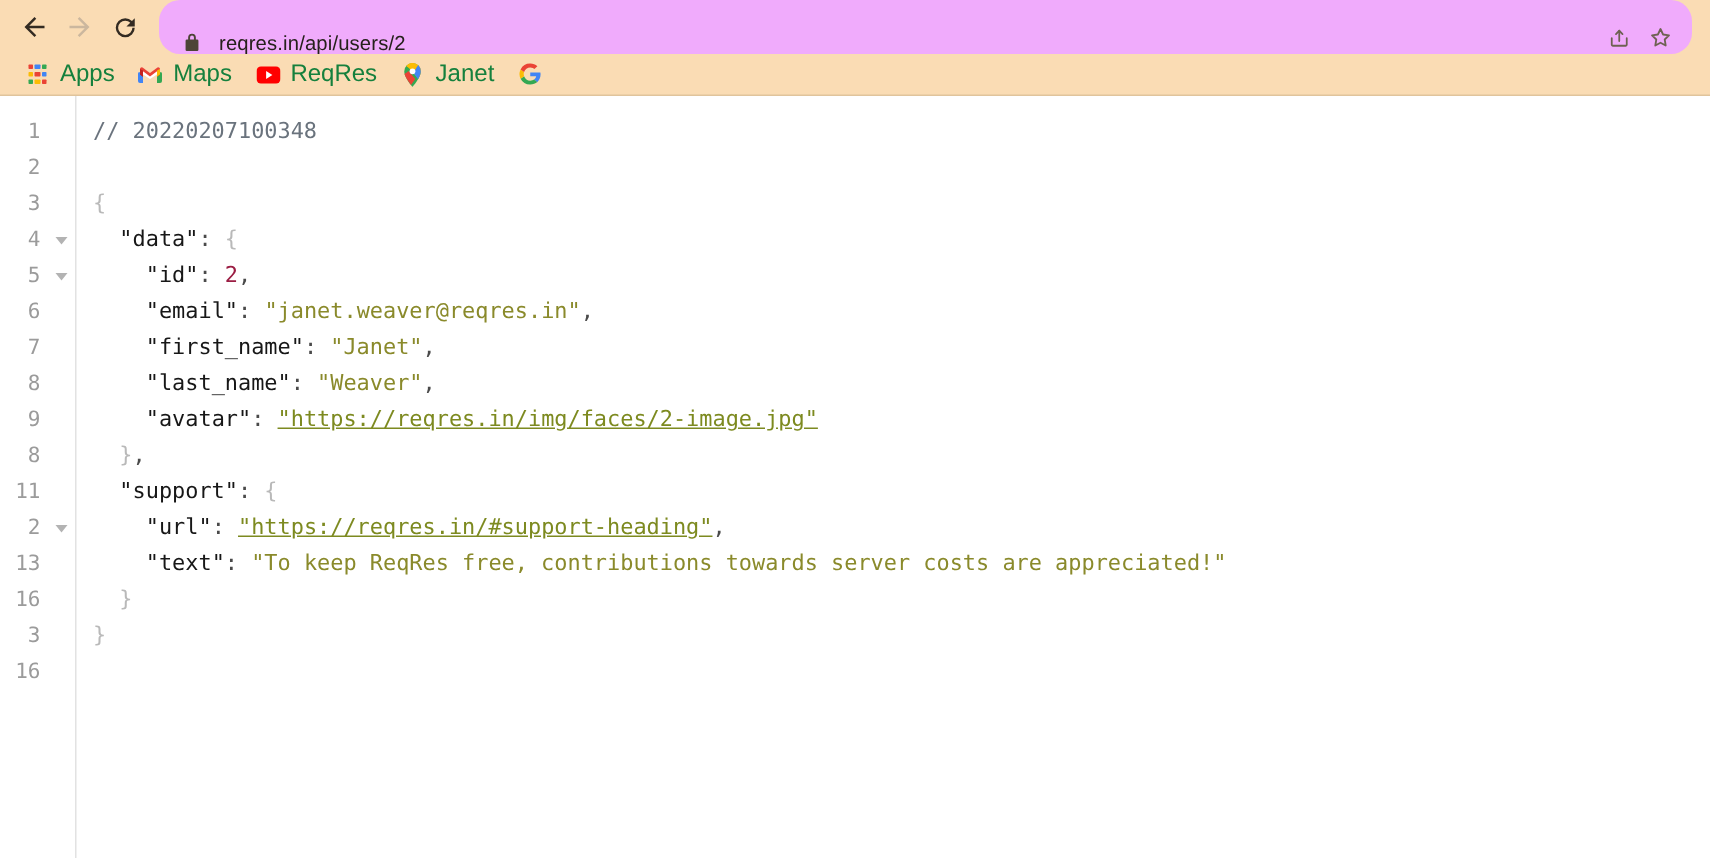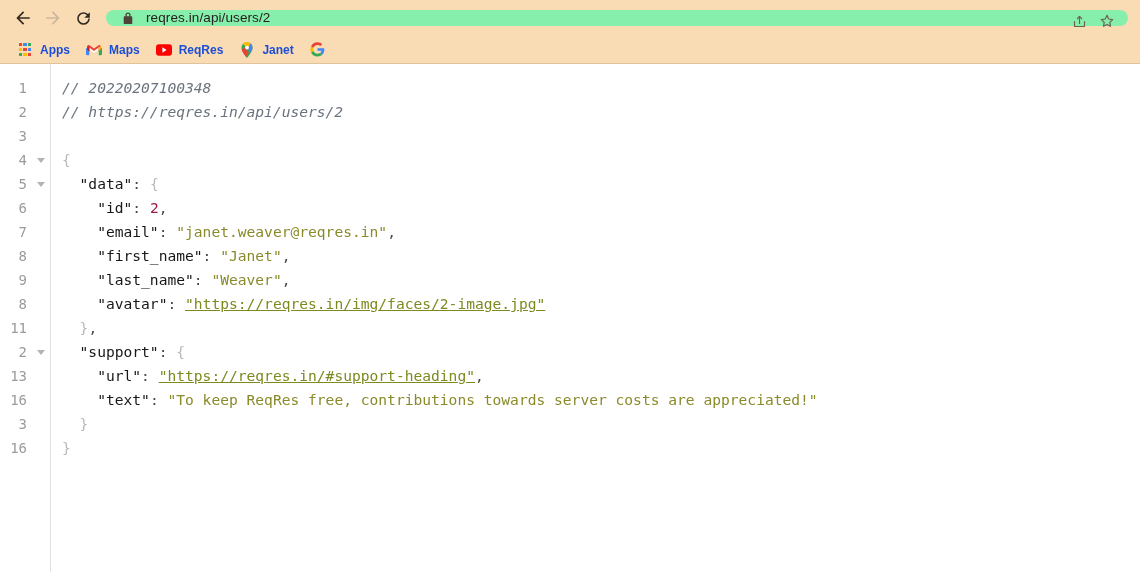--- a/index.html
+++ b/index.html
@@ -35,27 +35,27 @@
     align-items: center;
     justify-content: center;
     border-radius: 50%;
     flex: 0 0 auto;
     cursor: pointer;
   }
   .nav-btn svg { display: block; }
 
   .omnibox {
     flex: 1 1 auto;
-    height: 16px;
+    height: 36px;
     margin-left: 8px;
     margin-right: 4px;
-    background: #86efac;
+    background: #f0abfc;
     border-radius: 14px;
     display: flex;
-    align-items: flex-start;
+    align-items: flex-end;
     padding: 0 6px 0 14px;
     position: relative;
     cursor: text;
   }
   .lock-icon {
     width: 16px;
     height: 16px;
     flex: 0 0 auto;
     display: flex;
     align-items: center;
@@ -97,24 +97,23 @@
   .bookmark {
     display: flex;
     align-items: center;
     height: 22px;
     padding: 0 7px;
     border-radius: 4px;
     cursor: pointer;
     gap: 7px;
   }
   .bookmark-label {
-    font-size: 12px;
-    color: #1d4ed8;
+    font-size: 16px;
+    color: #15803d;
     white-space: nowrap;
-    font-weight: bold;
   }
   .bm-icon {
     width: 16px;
     height: 16px;
     flex: 0 0 auto;
     display: flex;
     align-items: center;
     justify-content: center;
   }
 
@@ -186,21 +185,21 @@
     padding-top: 12px;
     padding-left: 11px;
     overflow: hidden;
   }
   .code-line {
     height: 24px;
     white-space: pre;
     color: #1a1a1a;
   }
 
-  .tok-comment { color: #6a737d; font-style: italic; }
+  .tok-comment { color: #6a737d; }
   .tok-key     { color: #171717; }
   .tok-punct   { color: #4a4a4a; }
   .tok-brace   { color: #b9b9b9; }
   .tok-str     { color: #8a8a2b; }
   .tok-num     { color: #9b1d43; }
   .tok-link    { color: #7d8a20; text-decoration: underline; cursor: pointer; }
 </style>
 </head>
 <body>
 
@@ -391,21 +390,20 @@
         <span class="lineno">3</span>
         <span class="fold empty"></span>
       </div>
       <div class="gutter-line">
         <span class="lineno">16</span>
         <span class="fold empty"></span>
       </div>
     </div>
   <div class="code-area" id="code-area">
       <div class="code-line"><span class="tok-comment">// 20220207100348</span></div>
-      <div class="code-line"><span class="tok-comment">// https://reqres.in/api/users/2</span></div>
       <div class="code-line">&nbsp;</div>
       <div class="code-line"><span class="tok-brace">{</span></div>
       <div class="code-line"><span class="tok-plain">  </span><span class="tok-key">"data"</span><span class="tok-punct">: </span><span class="tok-brace">{</span></div>
       <div class="code-line"><span class="tok-plain">    </span><span class="tok-key">"id"</span><span class="tok-punct">: </span><span class="tok-num">2</span><span class="tok-punct">,</span></div>
       <div class="code-line"><span class="tok-plain">    </span><span class="tok-key">"email"</span><span class="tok-punct">: </span><span class="tok-str">"janet.weaver@reqres.in"</span><span class="tok-punct">,</span></div>
       <div class="code-line"><span class="tok-plain">    </span><span class="tok-key">"first_name"</span><span class="tok-punct">: </span><span class="tok-str">"Janet"</span><span class="tok-punct">,</span></div>
       <div class="code-line"><span class="tok-plain">    </span><span class="tok-key">"last_name"</span><span class="tok-punct">: </span><span class="tok-str">"Weaver"</span><span class="tok-punct">,</span></div>
       <div class="code-line"><span class="tok-plain">    </span><span class="tok-key">"avatar"</span><span class="tok-punct">: </span><span class="tok-link">"https://reqres.in/img/faces/2-image.jpg"</span></div>
       <div class="code-line"><span class="tok-plain">  </span><span class="tok-brace">}</span><span class="tok-punct">,</span></div>
       <div class="code-line"><span class="tok-plain">  </span><span class="tok-key">"support"</span><span class="tok-punct">: </span><span class="tok-brace">{</span></div>

